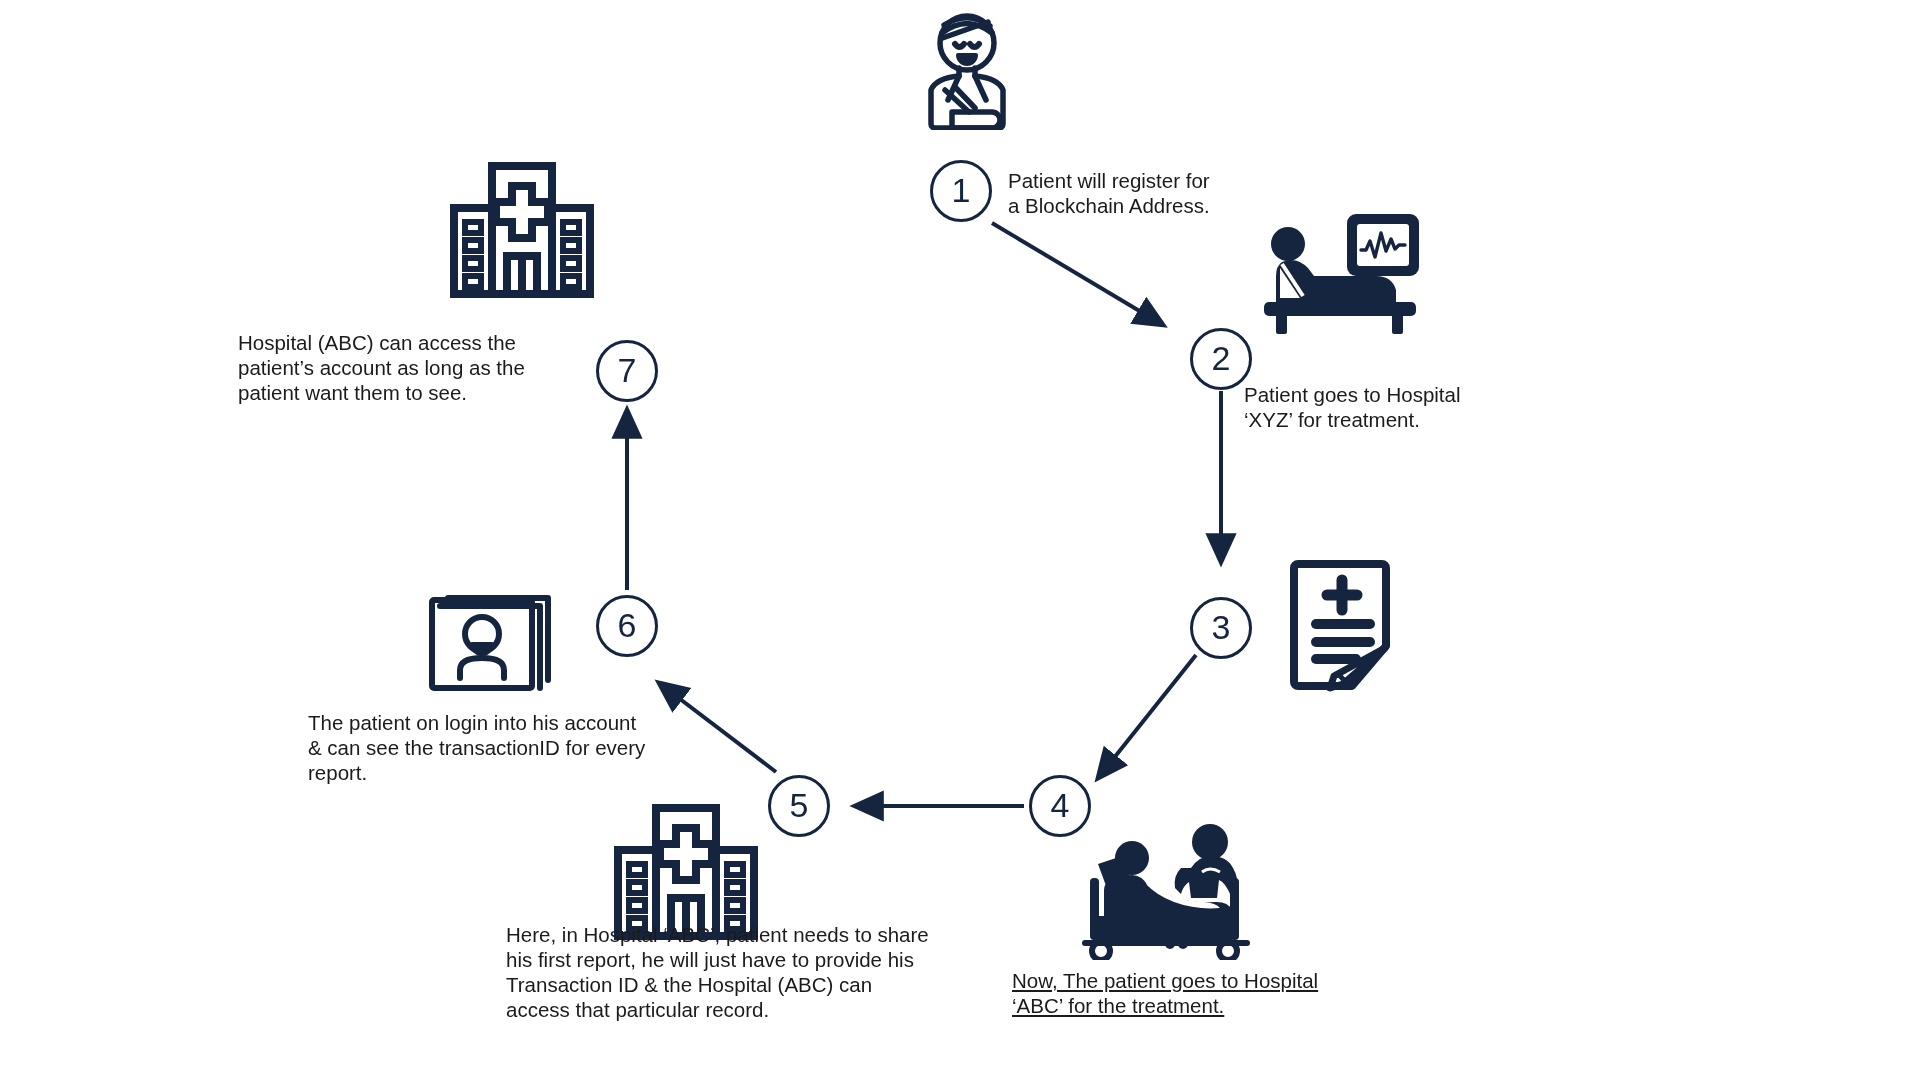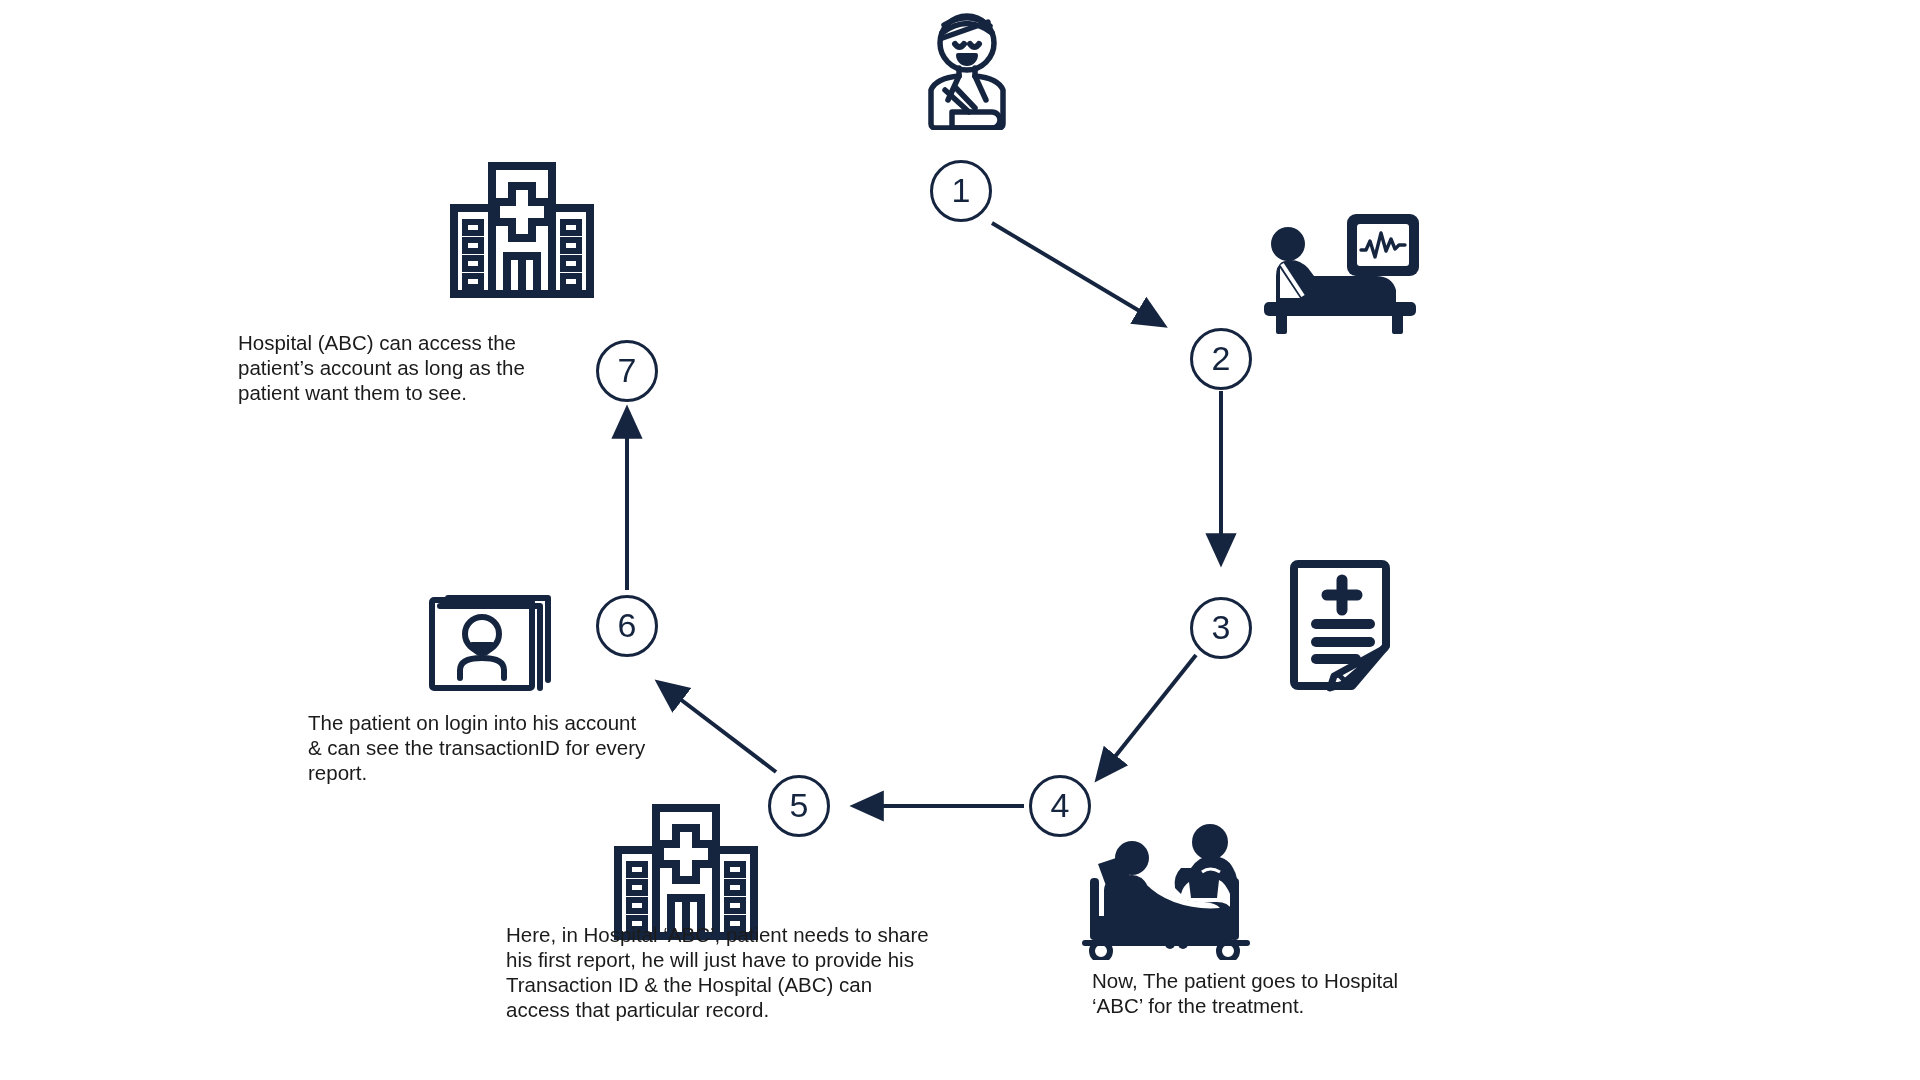--- a/index.html
+++ b/index.html
@@ -263,24 +263,28 @@
   <div class="step-circle" style="left:768px;top:775px;">
     <span>5</span>
   </div>
   <div class="step-circle" style="left:596px;top:595px;">
     <span>6</span>
   </div>
   <div class="step-circle" style="left:596px;top:340px;">
     <span>7</span>
   </div>
 
-
-
-
-  <div class="caption" style="left:1092px;top:968px;width:330px;">Now, The patient goes to Hospital
+  <div class="caption" style="left:1008px;top:168px;width:250px;">Patient will register for
+a Blockchain Address.</div>
+
+  <div class="caption" style="left:1244px;top:382px;width:260px;">Patient goes to Hospital
+‘XYZ’ for treatment.</div>
+
+
+  <div class="caption" style="left:1012px;top:968px;width:330px;text-decoration:underline;">Now, The patient goes to Hospital
 ‘ABC’ for the treatment.</div>
 
   <div class="caption" style="left:506px;top:922px;width:440px;">Here, in Hospital ‘ABC’, patient needs to share
 his first report, he will just have to provide his
 Transaction ID &amp; the Hospital (ABC) can
 access that particular record.</div>
 
   <div class="caption" style="left:238px;top:330px;width:310px;">Hospital (ABC) can access the
 patient’s account as long as the
 patient want them to see.</div>

